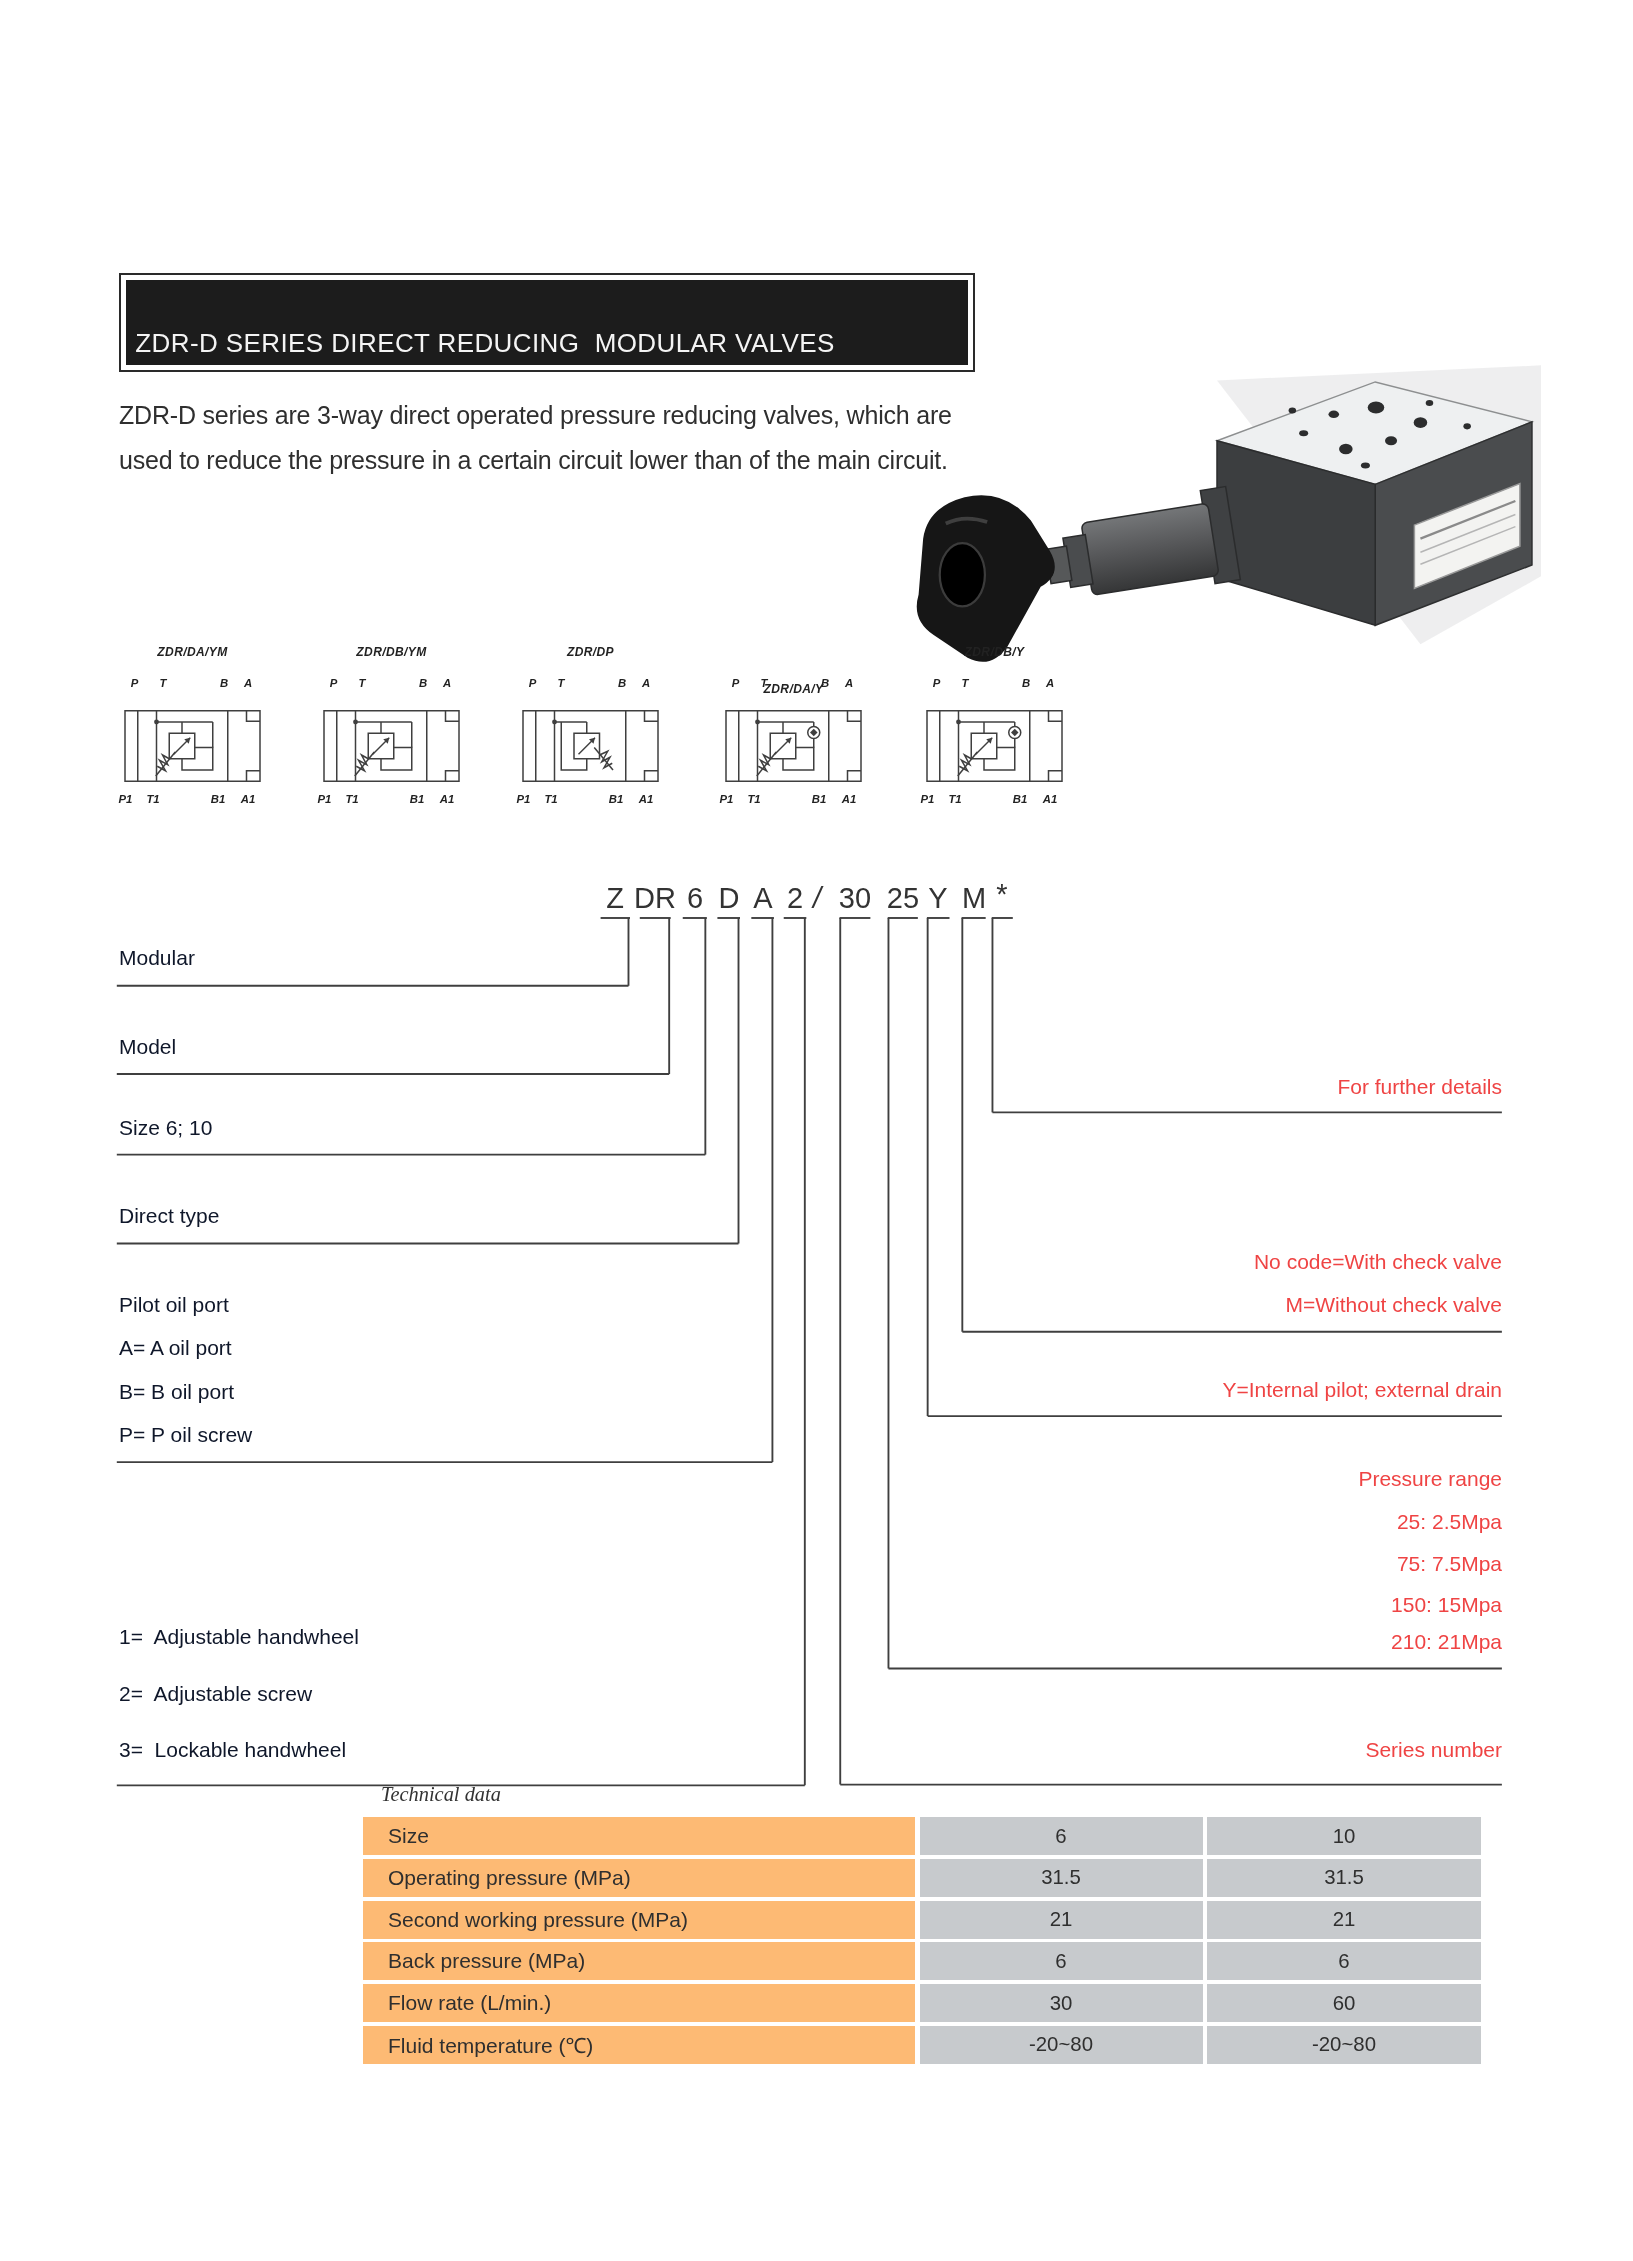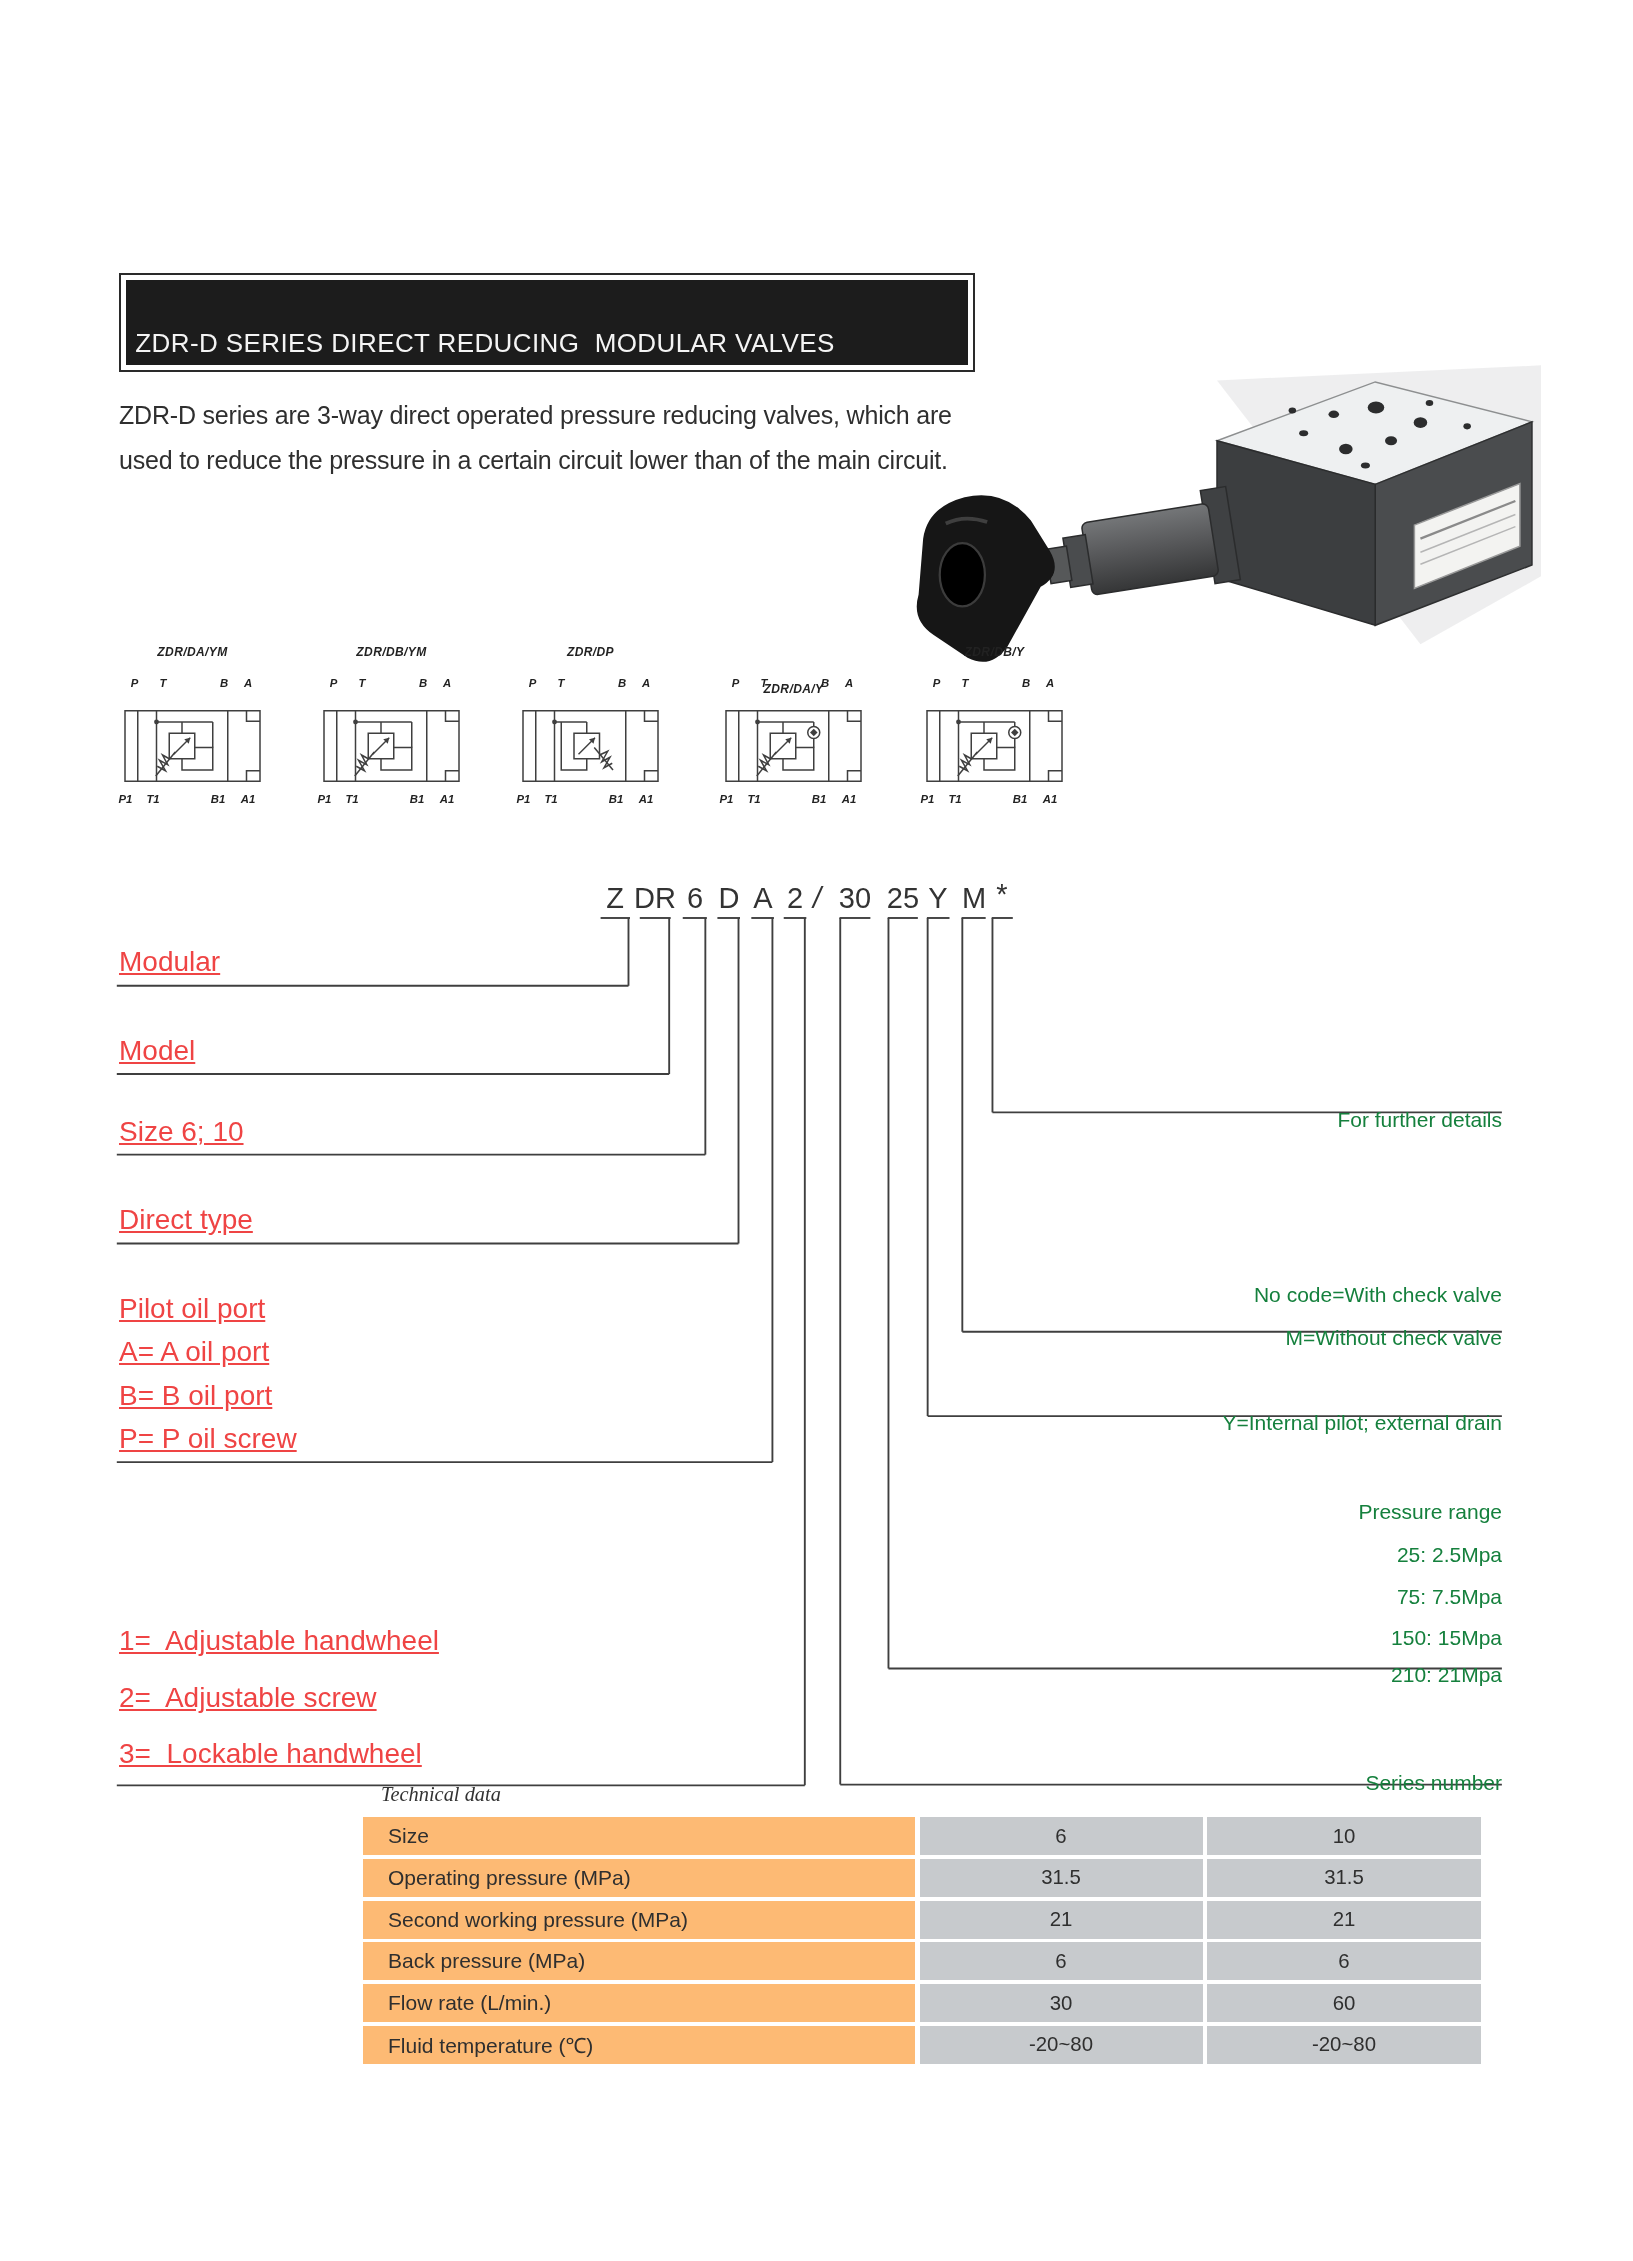--- a/index.html
+++ b/index.html
@@ -11,22 +11,22 @@
   .title-inner{background:#1c1c1c;width:100%;height:100%;display:flex;align-items:flex-end;
                padding:0 0 6px 9px;box-sizing:border-box;}
   .title-inner span{color:#f4f4f4;font-size:26px;letter-spacing:0.4px;white-space:pre;}
   
   .desc{font-size:25px;letter-spacing:-0.2px;white-space:pre;}
   
   .diag-label{font-size:12px;font-weight:700;font-style:italic;letter-spacing:0.4px;text-align:center;color:#222;}
   .port{position:absolute;transform:translateX(-50%);font-size:11.3px;font-weight:700;font-style:italic;color:#222;white-space:nowrap;}
   
   .code-part{position:absolute;transform:translateX(-50%);font-size:29px;color:#333;white-space:pre;}
-  .note-l{position:absolute;font-size:28px;color:#ef4444;white-space:pre;text-decoration:underline;}
-  .note-r{position:absolute;font-size:21px;color:#15803d;white-space:pre;text-align:right;margin-top:33px;}
+  .note-l{position:absolute;font-size:21px;color:#0f172a;white-space:pre;}
+  .note-r{position:absolute;font-size:21px;color:#ef4444;white-space:pre;text-align:right;}
   
   .tech-head{font-size:20.4px;font-style:italic;font-family:"Liberation Serif", serif;color:#333;}
   .tech-table{display:grid;grid-template-columns:552px 283px 274px;grid-auto-rows:38px;gap:3.8px 4.5px;background:#ffffff;}
   .cell-label{background:#fdba74;display:flex;align-items:center;padding-left:25px;font-size:21px;color:#2f2f2f;}
   .cell-value{background:#c7cacd;display:flex;align-items:center;justify-content:center;font-size:20.4px;color:#2f2f2f;}
   svg{display:block;}
   .ln{stroke:#3f3f3f;stroke-width:2.5;fill:none;}
   .sym{stroke:#3f3f3f;stroke-width:2;fill:none;}
 </style>
 </head>

